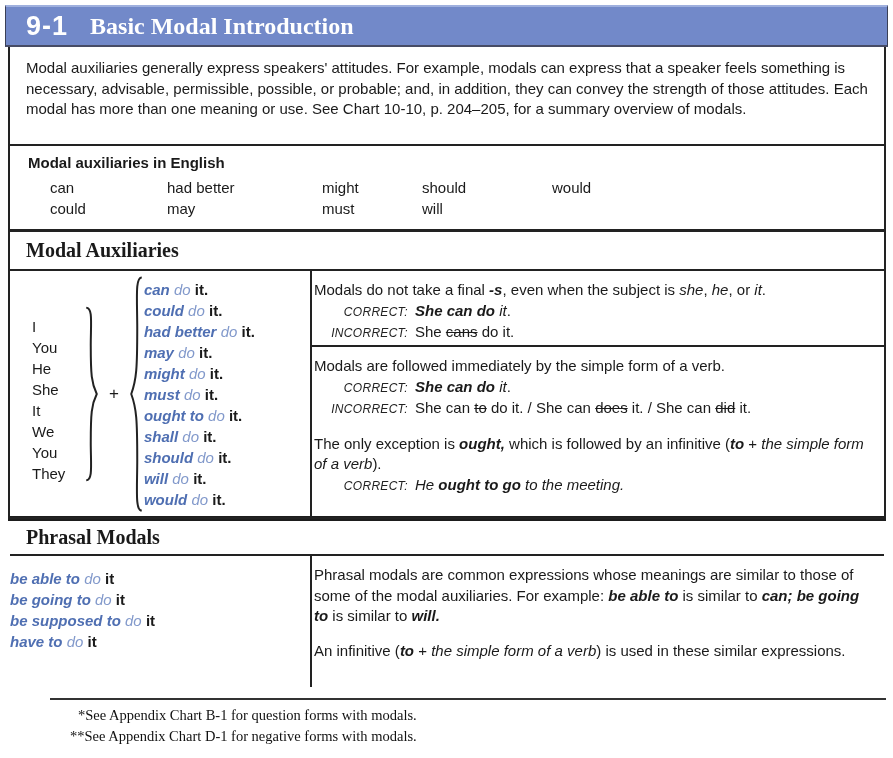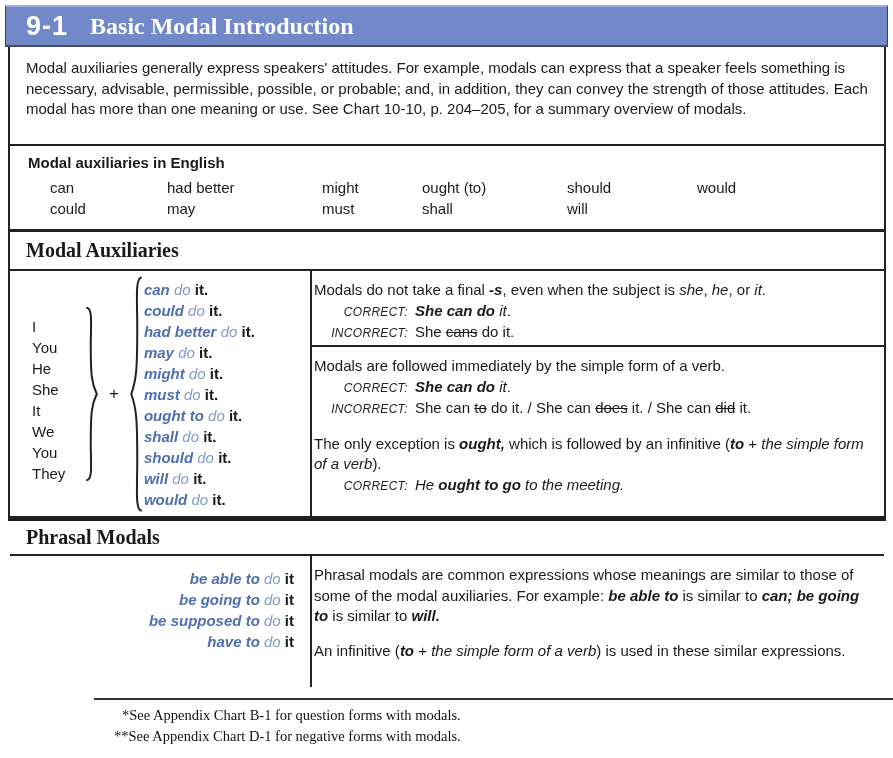--- a/index.html
+++ b/index.html
@@ -62,38 +62,38 @@
 
   
   .diagram { display:flex; align-items:center; height:100%; padding-left:22px; }
   .pronouns { font-size:15px; line-height:21px; width:52px; margin-top:12px; }
   .plus { font-size:17px; margin:0 10px; }
   .brace { display:block; }
   .modal-list { font-size:15px; line-height:21px; }
 
   
   .phrasal-list {
-    height:100%; padding:12px 16px 0 0; text-align:right;
+    height:100%; padding:12px 16px 0 0; text-align:left;
     font-size:15px; line-height:21px;
   }
 
   
   .bi { font-weight:bold; font-style:italic; }
   .i  { font-style:italic; }
   .b  { font-weight:bold; }
   .st { text-decoration:line-through; }
   .mb { font-weight:bold; font-style:italic; color:#4f6fb2; }
   .md { font-style:italic; color:#8299cb; }
   .lbl {
     display:inline-block; min-width:94px; text-align:right; font-style:italic;
     font-size:12px; letter-spacing:0.3px; margin-right:7px; color:#222;
   }
 
   
-  .foot { position:absolute; top:698px; left:0; width:893px;padding-left:44px; }
+  .foot { position:absolute; top:698px; left:0; width:893px; }
   .footrule { margin-left:50px; width:836px; border-top:2px solid #333; }
   .fn {
     font-family:"Liberation Serif", serif; font-size:14.5px; line-height:21px; color:#111;
   }
   .fn1 { margin-top:5px; margin-left:78px; }
   .fn2 { margin-left:70px; }
 </style>
 </head>
 <body>
 
@@ -115,24 +115,20 @@
           <div>can</div>
           <div>could</div>
         </div>
         <div class="aux-col c1">
           <div>had better</div>
           <div>may</div>
         </div>
         <div class="aux-col c2">
           <div>might</div>
           <div>must</div>
-        </div>
-        <div class="aux-col c3">
-          <div>ought (to)</div>
-          <div>shall</div>
         </div>
         <div class="aux-col c4">
           <div>should</div>
           <div>will</div>
         </div>
         <div class="aux-col c5">
           <div>would</div>
           <div></div>
         </div>
       </div>

